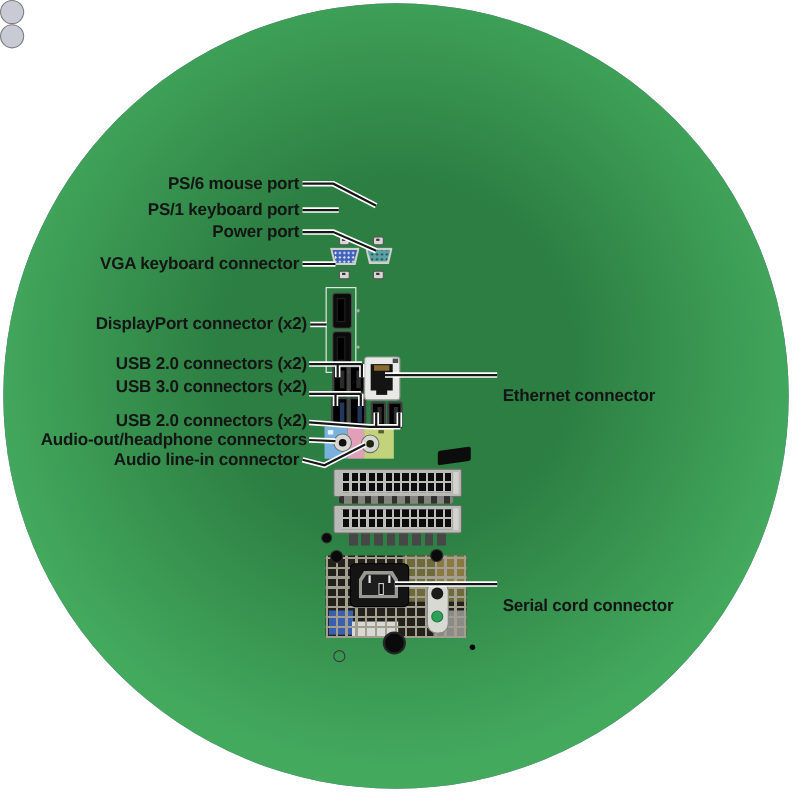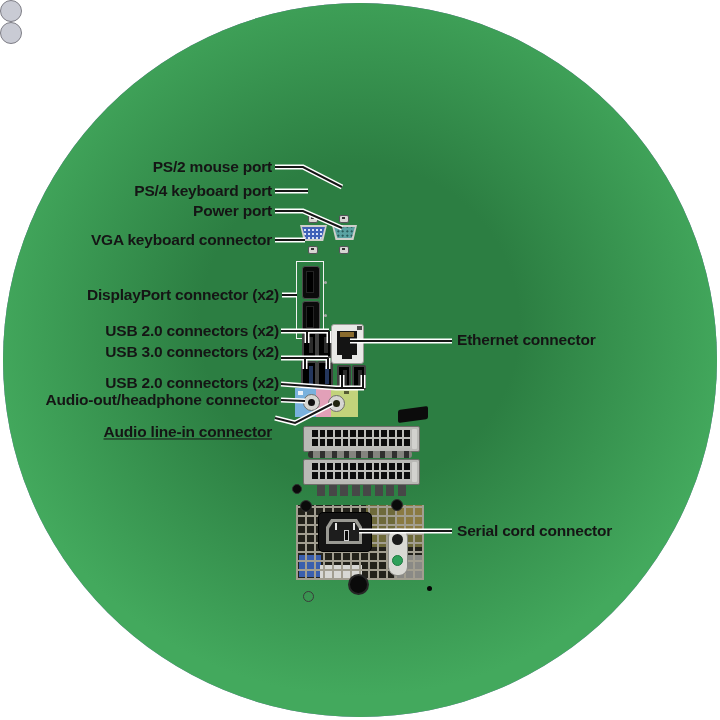--- a/index.html
+++ b/index.html
@@ -4,21 +4,21 @@
 <style>
   html,body{margin:0;padding:0;}
   body{width:720px;height:720px;background:#ffffff;position:relative;overflow:hidden;
        font-family:"Liberation Sans",sans-serif;}
   .abs{position:absolute;}
   
   .lbl{position:absolute;font:600 15.5px/1.1 "Liberation Sans",sans-serif;color:#151515;
        white-space:nowrap;transform:translateY(-50%);letter-spacing:-0.2px;}
   .lbl.r-edge-a{right:448px;text-align:right;}
   .lbl.r-edge-b{right:441px;text-align:right;}
-  .lbl.l-edge{left:457px;text-align:left;}
+  .lbl.l-edge{left:457px;text-align:left;margin-top:20px;}
   
   .tower-body{left:287px;top:152px;width:169px;height:452px;background:#1b1b1b;
       clip-path:polygon(0 0,100% 0,100% calc(100% - 13px),calc(100% - 16px) 100%,19px 100%,0 calc(100% - 13px));}
   .io-recess{left:291px;top:163px;width:78px;height:262px;background:#0f0f0f;}
   .right-rail{left:436px;top:155px;width:19px;height:437px;background:#232323;border-left:1px solid #0a0a0a;}
   .vent{left:363px;top:170px;width:55px;height:251px;
       background:repeating-linear-gradient(90deg,#383838 0 2px,transparent 2px 8px),
                  repeating-linear-gradient(0deg,#383838 0 2px,transparent 2px 8px),#030303;}
   .vent-edge{left:418px;top:170px;width:3px;height:251px;background:#474747;}
   .screw{border-radius:50%;background:#0a0a0a;border:1px solid #2f2f2f;}
@@ -244,24 +244,24 @@
     <path class="lk" d="M281,331 L329,331 M307,331 L307,343 M329,331 L329,343"></path>
     <path class="lk" d="M281,358 L328,358 M305,358 L305,369 M328,358 L328,369"></path>
     <path class="lk" d="M281,384 L336,388 L364,388 M342,388 L342,375 M363,388 L363,375"></path>
     <path class="lk" d="M281,400 L305,401"></path>
     <path class="lk" d="M275,418 L295,423 L332,404"></path>
     <path class="lk" d="M350,341 L452,341"></path>
     <path class="lk" d="M359,531 L452,531"></path>
   </g>
 </svg>
 
-<div class="lbl r-edge-a" style="top:167px;">PS/2 mouse port</div>
-<div class="lbl r-edge-a" style="top:191px;">PS/4 keyboard port</div>
+<div class="lbl r-edge-a" style="top:167px;">PS/6 mouse port</div>
+<div class="lbl r-edge-a" style="top:191px;">PS/1 keyboard port</div>
 <div class="lbl r-edge-a" style="top:211px;">Power port</div>
 <div class="lbl r-edge-a" style="top:240px;">VGA keyboard connector</div>
 <div class="lbl r-edge-b" style="top:295px;">DisplayPort connector (x2)</div>
 <div class="lbl r-edge-b" style="top:331px;">USB 2.0 connectors (x2)</div>
 <div class="lbl r-edge-b" style="top:352px;">USB 3.0 connectors (x2)</div>
 <div class="lbl r-edge-b" style="top:383px;">USB 2.0 connectors (x2)</div>
-<div class="lbl r-edge-b" style="top:400px;">Audio-out/headphone connector</div>
-<div class="lbl r-edge-a" style="top:432px;text-decoration:underline;">Audio line-in connector</div>
+<div class="lbl r-edge-b" style="top:400px;">Audio-out/headphone connectors</div>
+<div class="lbl r-edge-a" style="top:418px;">Audio line-in connector</div>
 <div class="lbl l-edge" style="top:340px;">Ethernet connector</div>
 <div class="lbl l-edge" style="top:531px;">Serial cord connector</div>
 
 </body></html>

